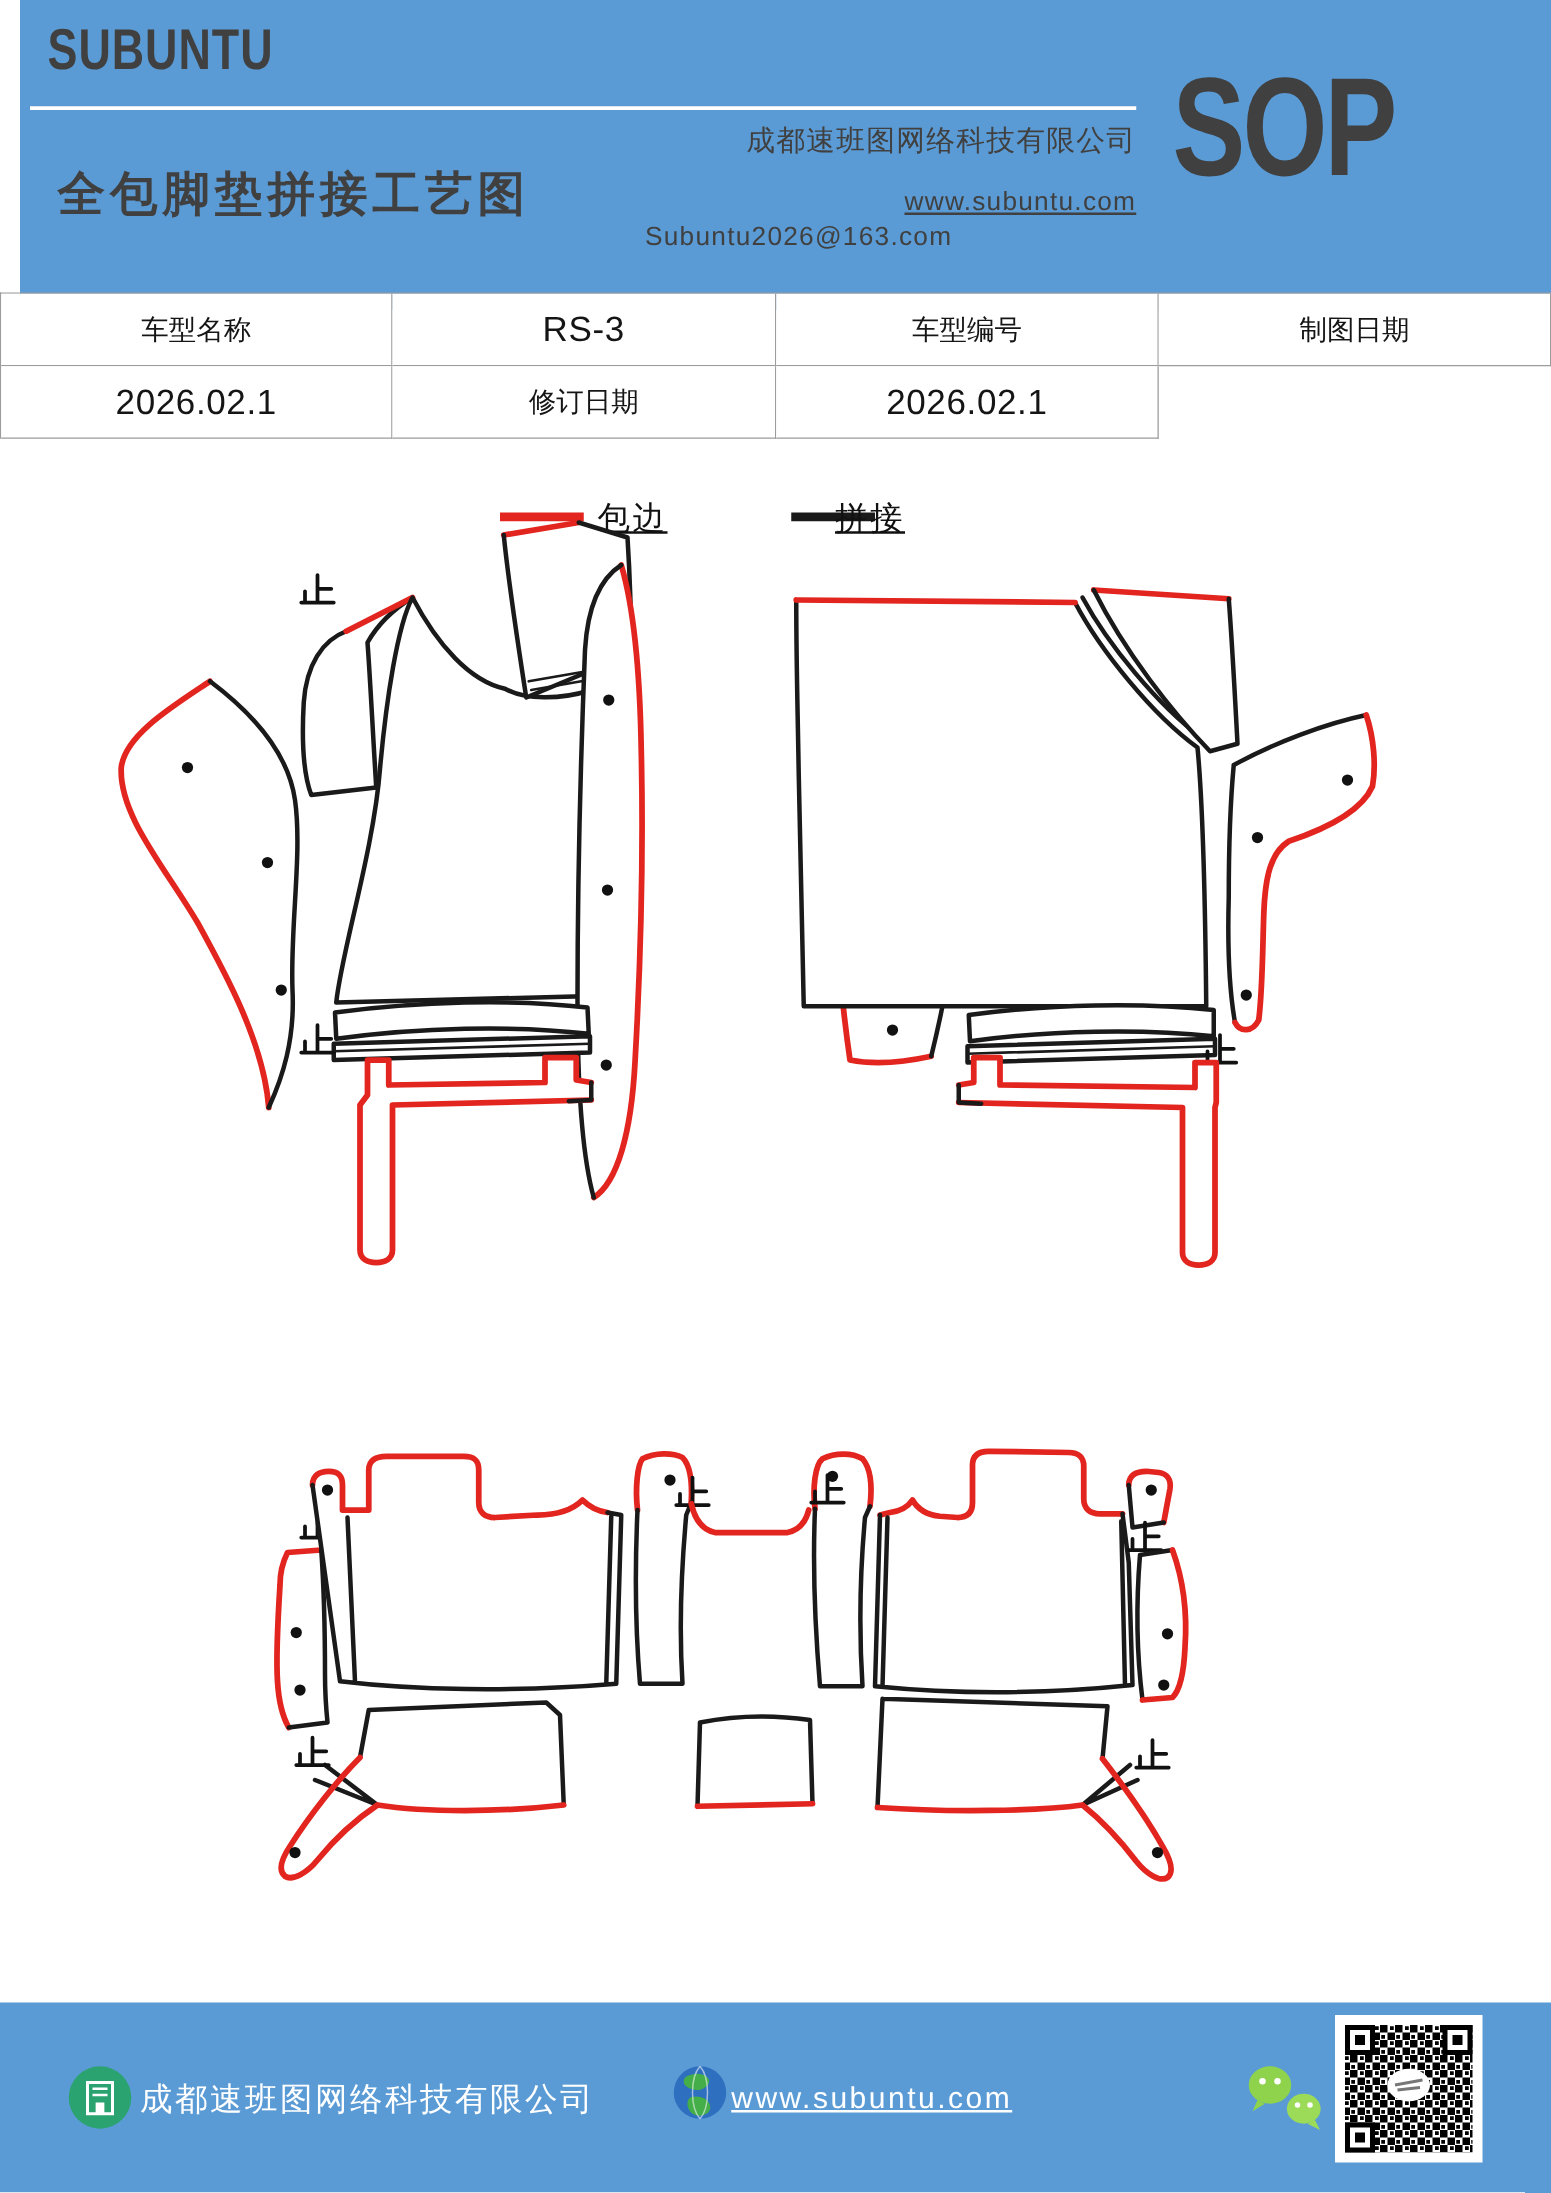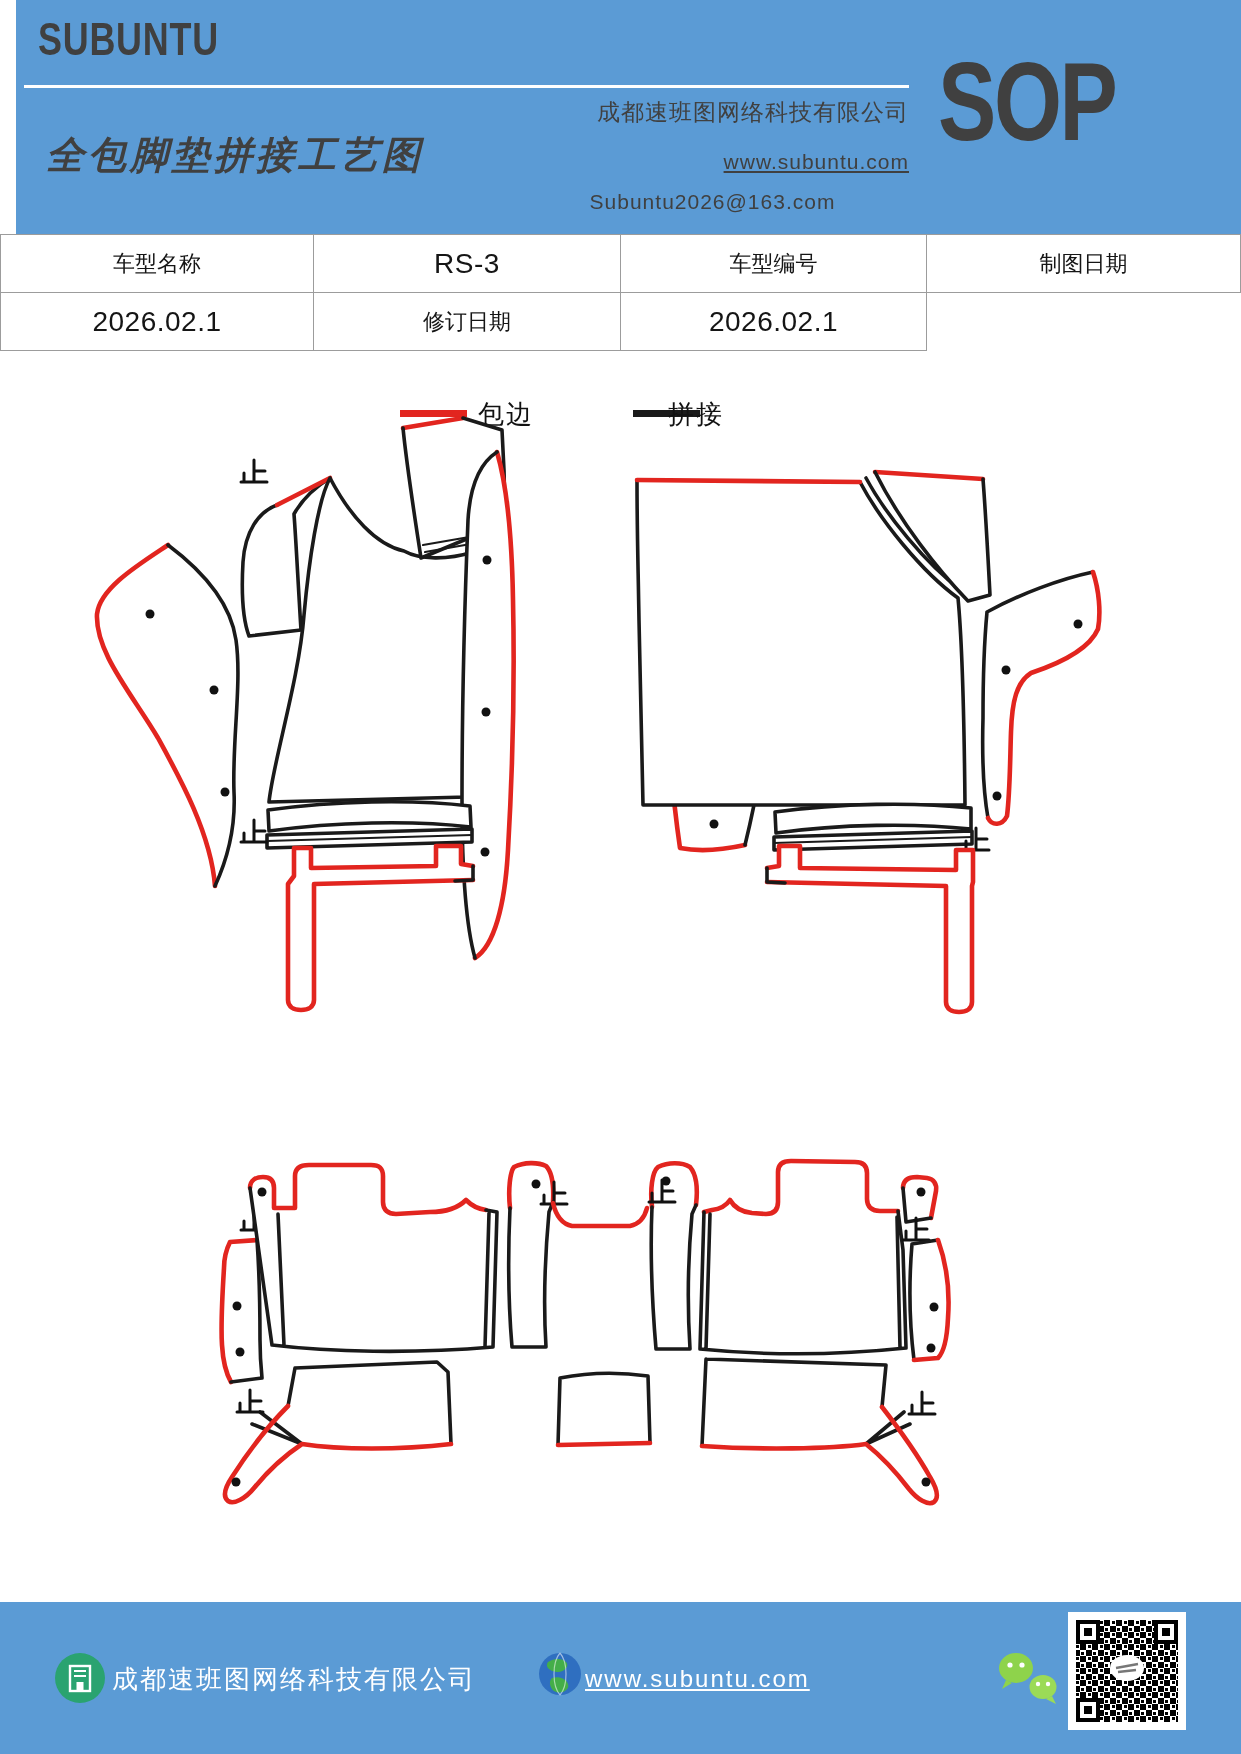--- a/index.html
+++ b/index.html
@@ -6,34 +6,34 @@
   .page{position:relative;width:1241px;height:1754px;background:#fff;overflow:hidden;
         font-family:"Liberation Sans", sans-serif;-webkit-font-smoothing:antialiased;}
   
   .hdr{position:absolute;left:16px;top:0;width:1241px;height:248px;background:#5b9bd5;color:#404040;}
   .logo{position:absolute;left:22px;top:12px;font-size:46px;font-weight:800;letter-spacing:1px;
         transform:scaleX(.78);transform-origin:left top;white-space:nowrap;}
   .hrule{position:absolute;left:8px;top:85px;width:885px;height:3px;background:#fff;}
   .hdr-company{position:absolute;left:500px;width:393px;top:97px;font-size:23px;text-align:right;letter-spacing:1px;}
   .sop{position:absolute;left:922px;top:46px;font-size:112px;font-weight:800;letter-spacing:-3px;
        transform:scaleX(.78);transform-origin:left top;line-height:1;}
-  .doc-title{position:absolute;left:30px;top:130px;font-size:38px;font-weight:700;letter-spacing:4px;font-style:italic;}
+  .doc-title{position:absolute;left:30px;top:130px;font-size:38px;font-weight:700;letter-spacing:4px;}
   .hdr-web{position:absolute;left:500px;width:393px;top:150px;font-size:21px;text-align:right;
            text-decoration:underline;letter-spacing:1px;}
-  .hdr-mail{position:absolute;left:500px;width:393px;top:178px;font-size:21px;text-align:center;letter-spacing:1px;margin-top:12px;}
+  .hdr-mail{position:absolute;left:500px;width:393px;top:178px;font-size:21px;text-align:left;letter-spacing:1px;}
   
   .tbl{position:absolute;left:0px;top:234px;width:1240px;height:116px;display:grid;
        grid-template-columns:313px 307px 306px 314px;grid-template-rows:58px 58px;
        border-top:1px solid #9c9c9c;border-left:1px solid #9c9c9c;}
   .tbl .cell{border-right:1px solid #9c9c9c;border-bottom:1px solid #9c9c9c;display:flex;
        align-items:center;justify-content:center;font-size:22px;color:#151515;background:#fff;}
   .tbl .val{font-size:28px;font-weight:400;letter-spacing:.5px;}
   
   .legend-swatch{position:absolute;height:7px;}
-  .legend-label{position:absolute;top:397px;font-size:26px;color:#111;letter-spacing:2px;}
+  .legend-label{position:absolute;top:397px;font-size:26px;color:#111;letter-spacing:2px;text-decoration:underline;}
   .sw-red{background:#e2251f;}
   .sw-black{background:#1a1a1a;}
   
   svg.diagram{position:absolute;left:0;top:0;pointer-events:none;}
   .pf{fill:#fff;stroke:none;}
   .sb{fill:none;stroke:#1a1a1a;stroke-width:3.6;stroke-linecap:round;stroke-linejoin:round;}
   .sbt{fill:none;stroke:#1a1a1a;stroke-width:2.2;stroke-linecap:round;}
   .sr{fill:none;stroke:#e2251f;stroke-width:4.6;stroke-linecap:round;stroke-linejoin:round;}
   .dot{fill:#111;stroke:none;}
   .stopm{stroke:#111;stroke-width:3;fill:none;stroke-linecap:round;}

